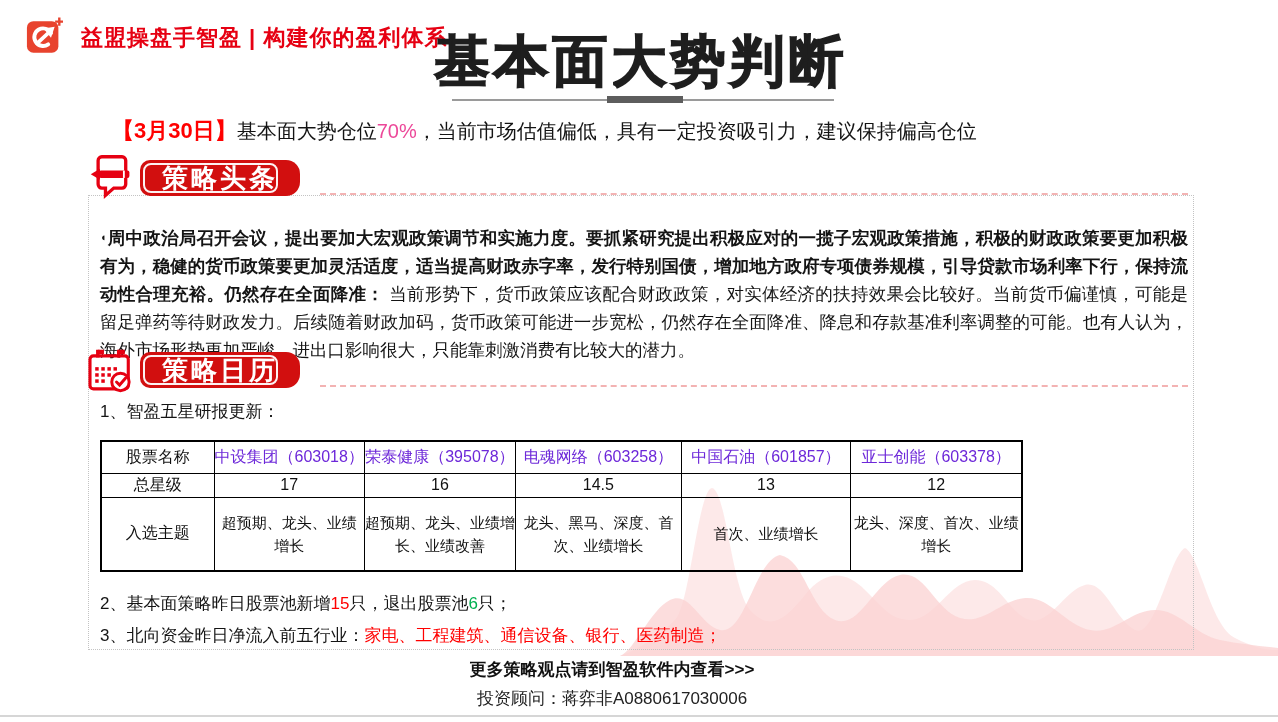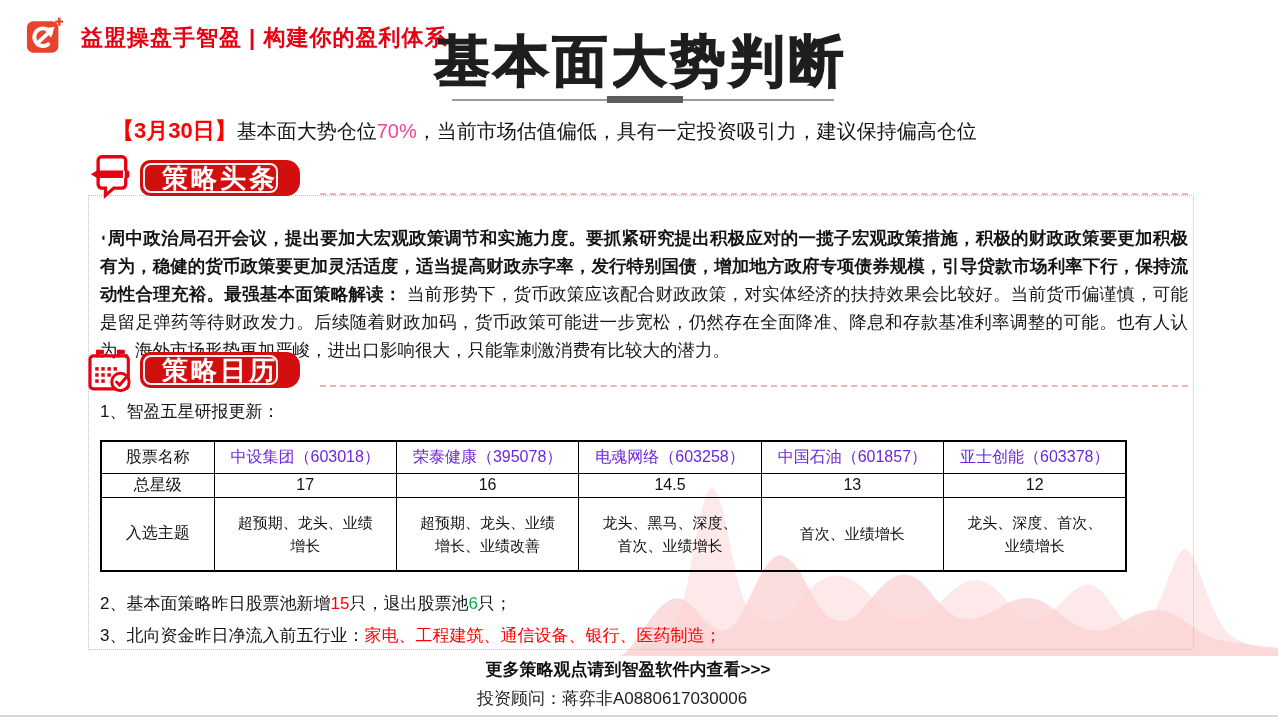--- a/index.html
+++ b/index.html
@@ -41,34 +41,34 @@
   
   .headline-par{left:100px;top:205px;width:1088px;font-size:17.5px;line-height:28px;
                 text-align:justify;color:#141414;z-index:2;}
   .par-bullet{font-size:11px;vertical-align:3px;margin-right:1px;}
   .par-bold,.par-label{font-weight:700;}
 
   
   .item1{left:100px;top:400px;font-size:17px;color:#141414;z-index:2;}
   table.report{position:absolute;left:100px;top:440px;border-collapse:collapse;table-layout:fixed;
                background:transparent;z-index:2;border:2px solid #000;}
-  table.report th,table.report td{border:1px solid #000;text-align:center;padding:1px 16px;
+  table.report th,table.report td{border:1px solid #000;text-align:center;padding:1px 0;
                font-weight:400;overflow:hidden;margin-top:20px;}
   .r1{height:32px;} .r2{height:21px;} .r3{height:74px;}
   .rowhead{font-weight:700;font-size:16px;color:#111;}
   td.stock{color:#6d28d9;font-size:16px;white-space:nowrap;}
   td.stars{font-size:16px;color:#111;}
   td.themes{font-size:15px;line-height:1.55;color:#111;}
 
   .item2{left:100px;top:592px;font-size:17px;z-index:2;}
   .item3{left:100px;top:624px;font-size:17px;z-index:2;}
   .red{color:#ff0000;} .green{color:#00b050;}
 
   
-  .footer-more{left:0;width:1224px;top:658px;text-align:center;font-size:17px;font-weight:700;color:#111;z-index:2;padding-left:16px;}
+  .footer-more{left:0;width:1224px;top:658px;text-align:center;font-size:17px;font-weight:700;color:#111;z-index:2;}
   .footer-advisor{left:0;width:1224px;top:687px;text-align:center;font-size:17px;color:#222;z-index:2;}
   .bottom-line{left:0;top:715px;width:1278px;height:2px;background:#d6d6d6;}
 
   .wave{left:620px;top:460px;width:658px;height:196px;z-index:0;}
 </style>
 </head>
 <body>
 
 <div class="slide">
 
@@ -113,21 +113,21 @@
   <span class="abs sec-icon icon1">
     <svg width="46" height="50" viewBox="0 0 50 54">
       <path d="M15 5 h22 a4 4 0 0 1 4 4 v26 a4 4 0 0 1 -4 4 H28 l-9 8 v-8 h-4 a4 4 0 0 1 -4 -4 V9 a4 4 0 0 1 4 -4 z" fill="none" stroke="#e60012" stroke-width="3.6"></path>
       <polygon points="3,24 13,18 13,30" fill="#e60012"></polygon>
       <rect x="12" y="20" width="33" height="8" rx="2" fill="#e60012"></rect>
       <line x1="39" y1="20" x2="39" y2="28" stroke="#fff" stroke-width="2"></line>
     </svg>
   </span>
   <div class="abs badge badge1">策略头条</div>
   <p class="abs headline-par">
-    <span class="par-bullet">◖</span><span class="par-bold">周中政治局召开会议，提出要加大宏观政策调节和实施力度。要抓紧研究提出积极应对的一揽子宏观政策措施，积极的财政政策要更加积极有为，稳健的货币政策要更加灵活适度，适当提高财政赤字率，发行特别国债，增加地方政府专项债券规模，引导贷款市场利率下行，保持流动性合理充裕。</span><span class="par-label">最强基本面策略解读：</span><span> 当前形势下，货币政策应该配合财政政策，对实体经济的扶持效果会比较好。当前货币偏谨慎，可能是留足弹药等待财政发力。后续随着财政加码，货币政策可能进一步宽松，仍然存在全面降准、降息和存款基准利率调整的可能。也有人认为，海外市场形势更加严峻，进出口影响很大，只能靠刺激消费有比较大的潜力。</span>
+    <span class="par-bullet">◖</span><span class="par-bold">周中政治局召开会议，提出要加大宏观政策调节和实施力度。要抓紧研究提出积极应对的一揽子宏观政策措施，积极的财政政策要更加积极有为，稳健的货币政策要更加灵活适度，适当提高财政赤字率，发行特别国债，增加地方政府专项债券规模，引导贷款市场利率下行，保持流动性合理充裕。</span><span class="par-label">仍然存在全面降准：</span><span> 当前形势下，货币政策应该配合财政政策，对实体经济的扶持效果会比较好。当前货币偏谨慎，可能是留足弹药等待财政发力。后续随着财政加码，货币政策可能进一步宽松，仍然存在全面降准、降息和存款基准利率调整的可能。也有人认为，海外市场形势更加严峻，进出口影响很大，只能靠刺激消费有比较大的潜力。</span>
   </p>
 
   <span class="abs sec-icon icon2">
     <svg width="46" height="47" viewBox="0 0 52 54">
       <rect x="3" y="9" width="44" height="38" rx="4" fill="none" stroke="#e60012" stroke-width="3.6"></rect>
       <path d="M12 2 v9 M36 2 v9" stroke="#e60012" stroke-width="4"></path>
       <path d="M12 2 h7 v5 h-7 z M36 2 h7 v5 h-7 z" fill="#e60012"></path>
       <g fill="#e60012">
         <rect x="9" y="22" width="4" height="4"></rect>
           <rect x="16" y="22" width="4" height="4"></rect>

